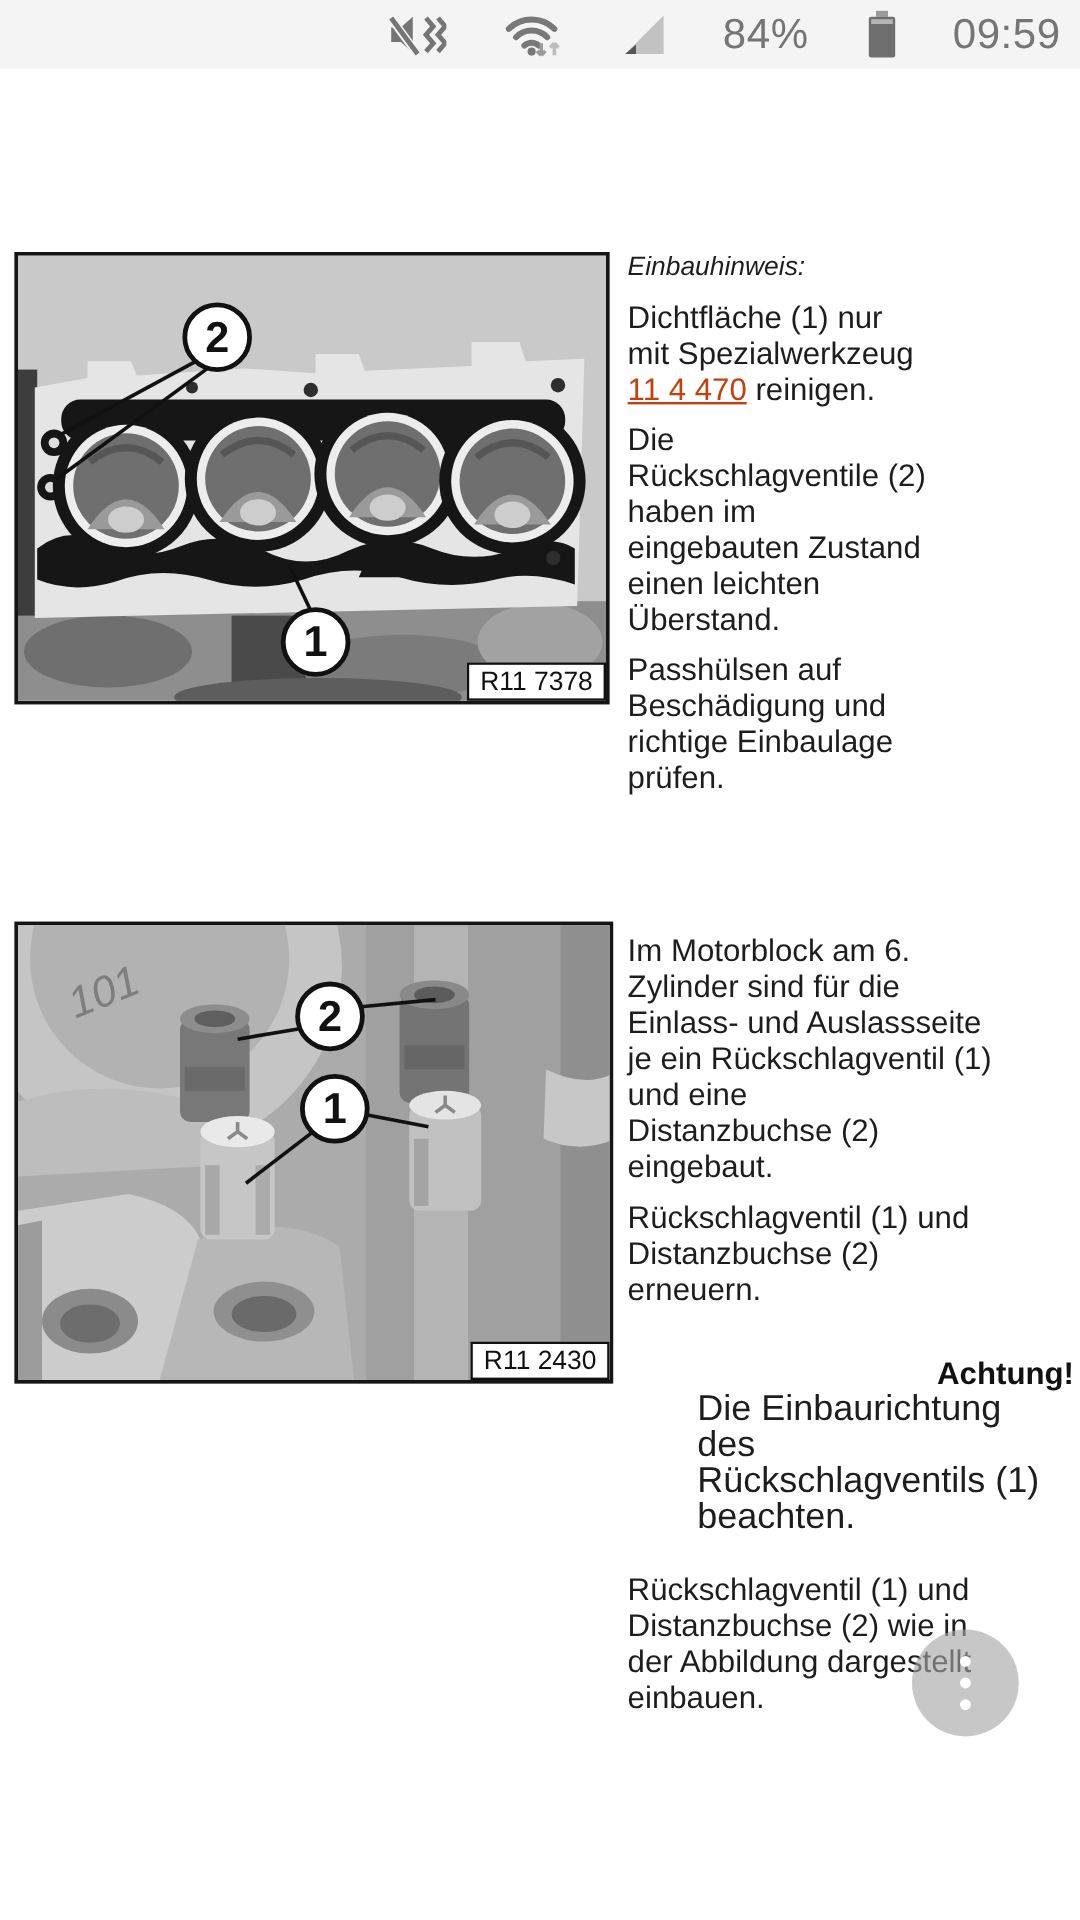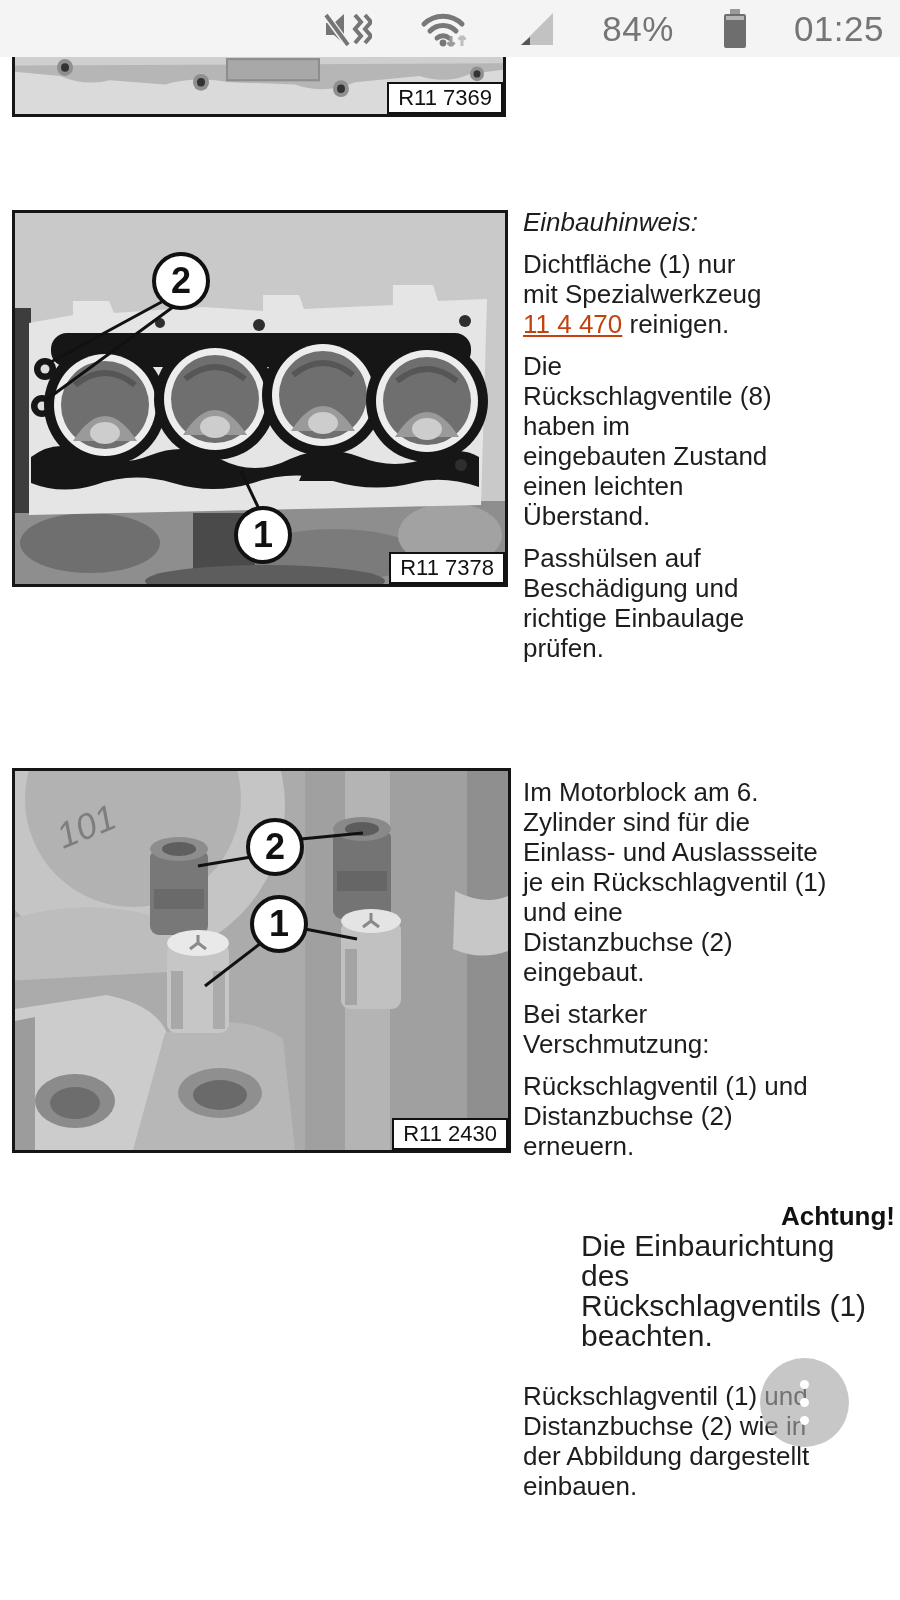--- a/index.html
+++ b/index.html
@@ -22,21 +22,21 @@
   .fig-gasket{top:210px;left:12px;width:496px;height:377px;}
   .fig-valves{top:768px;left:12px;width:499px;height:385px;}
   .fig-label{
     position:absolute;right:0;bottom:0;background:#ffffff;border:2px solid #111111;
     font-size:22px;line-height:22px;padding:3px 9px;color:#111111;white-space:nowrap;
   }
   
   .text-col{position:absolute;left:523px;width:372px;color:#1d1d1d;}
   .col1{top:207px;}
   .col2{top:765px;}
-  .text-col .heading-italic{font-style:italic;font-size:26px;line-height:30px;margin:0;font-weight:normal;}
+  .text-col .heading-italic{font-style:italic;font-size:22px;line-height:30px;margin:0;font-weight:normal;}
   .text-col p{font-size:26px;line-height:30px;margin:12px 0 10px 0;white-space:pre-line;}
   .text-col a{color:#c2410c;text-decoration:underline;}
   .warning-heading{font-weight:bold;font-size:26px;line-height:30px;margin:40px 0 0 0;color:#111111;text-align:right;}
   .warning-body{font-size:30px;line-height:30px;margin:0 0 10px 58px;white-space:pre-line;}
   .final-para{margin-top:30px !important;}
   
   .fab{
     position:absolute;left:760px;top:1358px;width:89px;height:89px;border-radius:50%;
     background:rgba(164,164,164,0.62);z-index:50;border:none;
     display:flex;flex-direction:column;align-items:center;justify-content:center;gap:9px;
@@ -68,40 +68,23 @@
     <svg class="sicon" width="38" height="38" viewBox="0 0 38 38">
       <path d="M3 35 L35 35 L35 3 Z" fill="#c2c2c2"></path>
       <path d="M3 35 L12 35 L12 27 Z" fill="#555555"></path>
     </svg>
     <span class="status-text">84%</span>
     <svg class="sicon" width="26" height="42" viewBox="0 0 26 42">
       <rect x="8" y="1" width="10" height="5" fill="#9a9a9a"></rect>
       <rect x="2" y="6" width="22" height="34" rx="2" fill="#6e6e6e"></rect>
       <rect x="4" y="8" width="18" height="4" fill="#b5b5b5"></rect>
     </svg>
-    <span class="status-text">01:25</span>
-  </div>
-
-  <div class="figure fig-partial">
-    <svg viewBox="0 0 488 54" preserveAspectRatio="none">
-      <rect width="488" height="54" fill="#dadada"></rect>
-      <path d="M0 0 L488 0 L488 12 L455 16 Q430 26 405 18 L340 24 Q310 36 280 26 L215 24 Q180 18 150 26 L95 22 Q70 28 45 18 L0 14 Z" fill="#b6b6b6"></path>
-      <path d="M0 0 L488 0 L488 6 L0 8 Z" fill="#cfcfcf"></path>
-      <rect x="212" y="2" width="92" height="20" fill="#a8a8a8" stroke="#8d8d8d" stroke-width="2"></rect>
-      <circle cx="50" cy="10" r="8" fill="#8f8f8f"></circle>
-        <circle cx="50" cy="10" r="4" fill="#333333"></circle>
-      <circle cx="186" cy="24" r="8" fill="#8f8f8f"></circle>
-        <circle cx="186" cy="24" r="4" fill="#333333"></circle>
-      <circle cx="326" cy="30" r="8" fill="#8f8f8f"></circle>
-        <circle cx="326" cy="30" r="4" fill="#333333"></circle>
-      <circle cx="462" cy="16" r="7" fill="#8f8f8f"></circle>
-        <circle cx="462" cy="16" r="3.5" fill="#333333"></circle>
-    </svg>
-    <div class="fig-label">R11 7369</div>
-  </div>
+    <span class="status-text">09:59</span>
+  </div>
+
 
   <div class="figure fig-gasket">
     <svg viewBox="0 0 490 371" preserveAspectRatio="none">
       <rect width="490" height="371" fill="#c9c9c9"></rect>
 
       <rect y="288" width="490" height="83" fill="#8e8e8e"></rect>
       <ellipse cx="75" cy="330" rx="70" ry="30" fill="#6f6f6f"></ellipse>
       <rect x="178" y="300" width="62" height="64" fill="#4a4a4a"></rect>
       <ellipse cx="320" cy="342" rx="85" ry="26" fill="#7b7b7b"></ellipse>
       <ellipse cx="435" cy="322" rx="52" ry="32" fill="#a2a2a2"></ellipse>
@@ -229,41 +212,39 @@
     </svg>
     <div class="fig-label">R11 2430</div>
   </div>
 
   <div class="text-col col1">
     <h2 class="heading-italic">Einbauhinweis:</h2>
     <p><span>Dichtfläche (1) nur
 mit Spezialwerkzeug
 </span><a href="#">11 4 470</a><span> reinigen.</span></p>
     <p>Die
-Rückschlagventile (8)
+Rückschlagventile (2)
 haben im
 eingebauten Zustand
 einen leichten
 Überstand.</p>
     <p>Passhülsen auf
 Beschädigung und
 richtige Einbaulage
 prüfen.</p>
   </div>
 
   <div class="text-col col2">
     <p>Im Motorblock am 6.
 Zylinder sind für die
 Einlass- und Auslassseite
 je ein Rückschlagventil (1)
 und eine
 Distanzbuchse (2)
 eingebaut.</p>
-    <p>Bei starker
-Verschmutzung:</p>
     <p>Rückschlagventil (1) und
 Distanzbuchse (2)
 erneuern.</p>
     <h2 class="warning-heading">Achtung!</h2>
     <div class="warning-body">Die Einbaurichtung
 des
 Rückschlagventils (1)
 beachten.</div>
     <p class="final-para">Rückschlagventil (1) und
 Distanzbuchse (2) wie in

